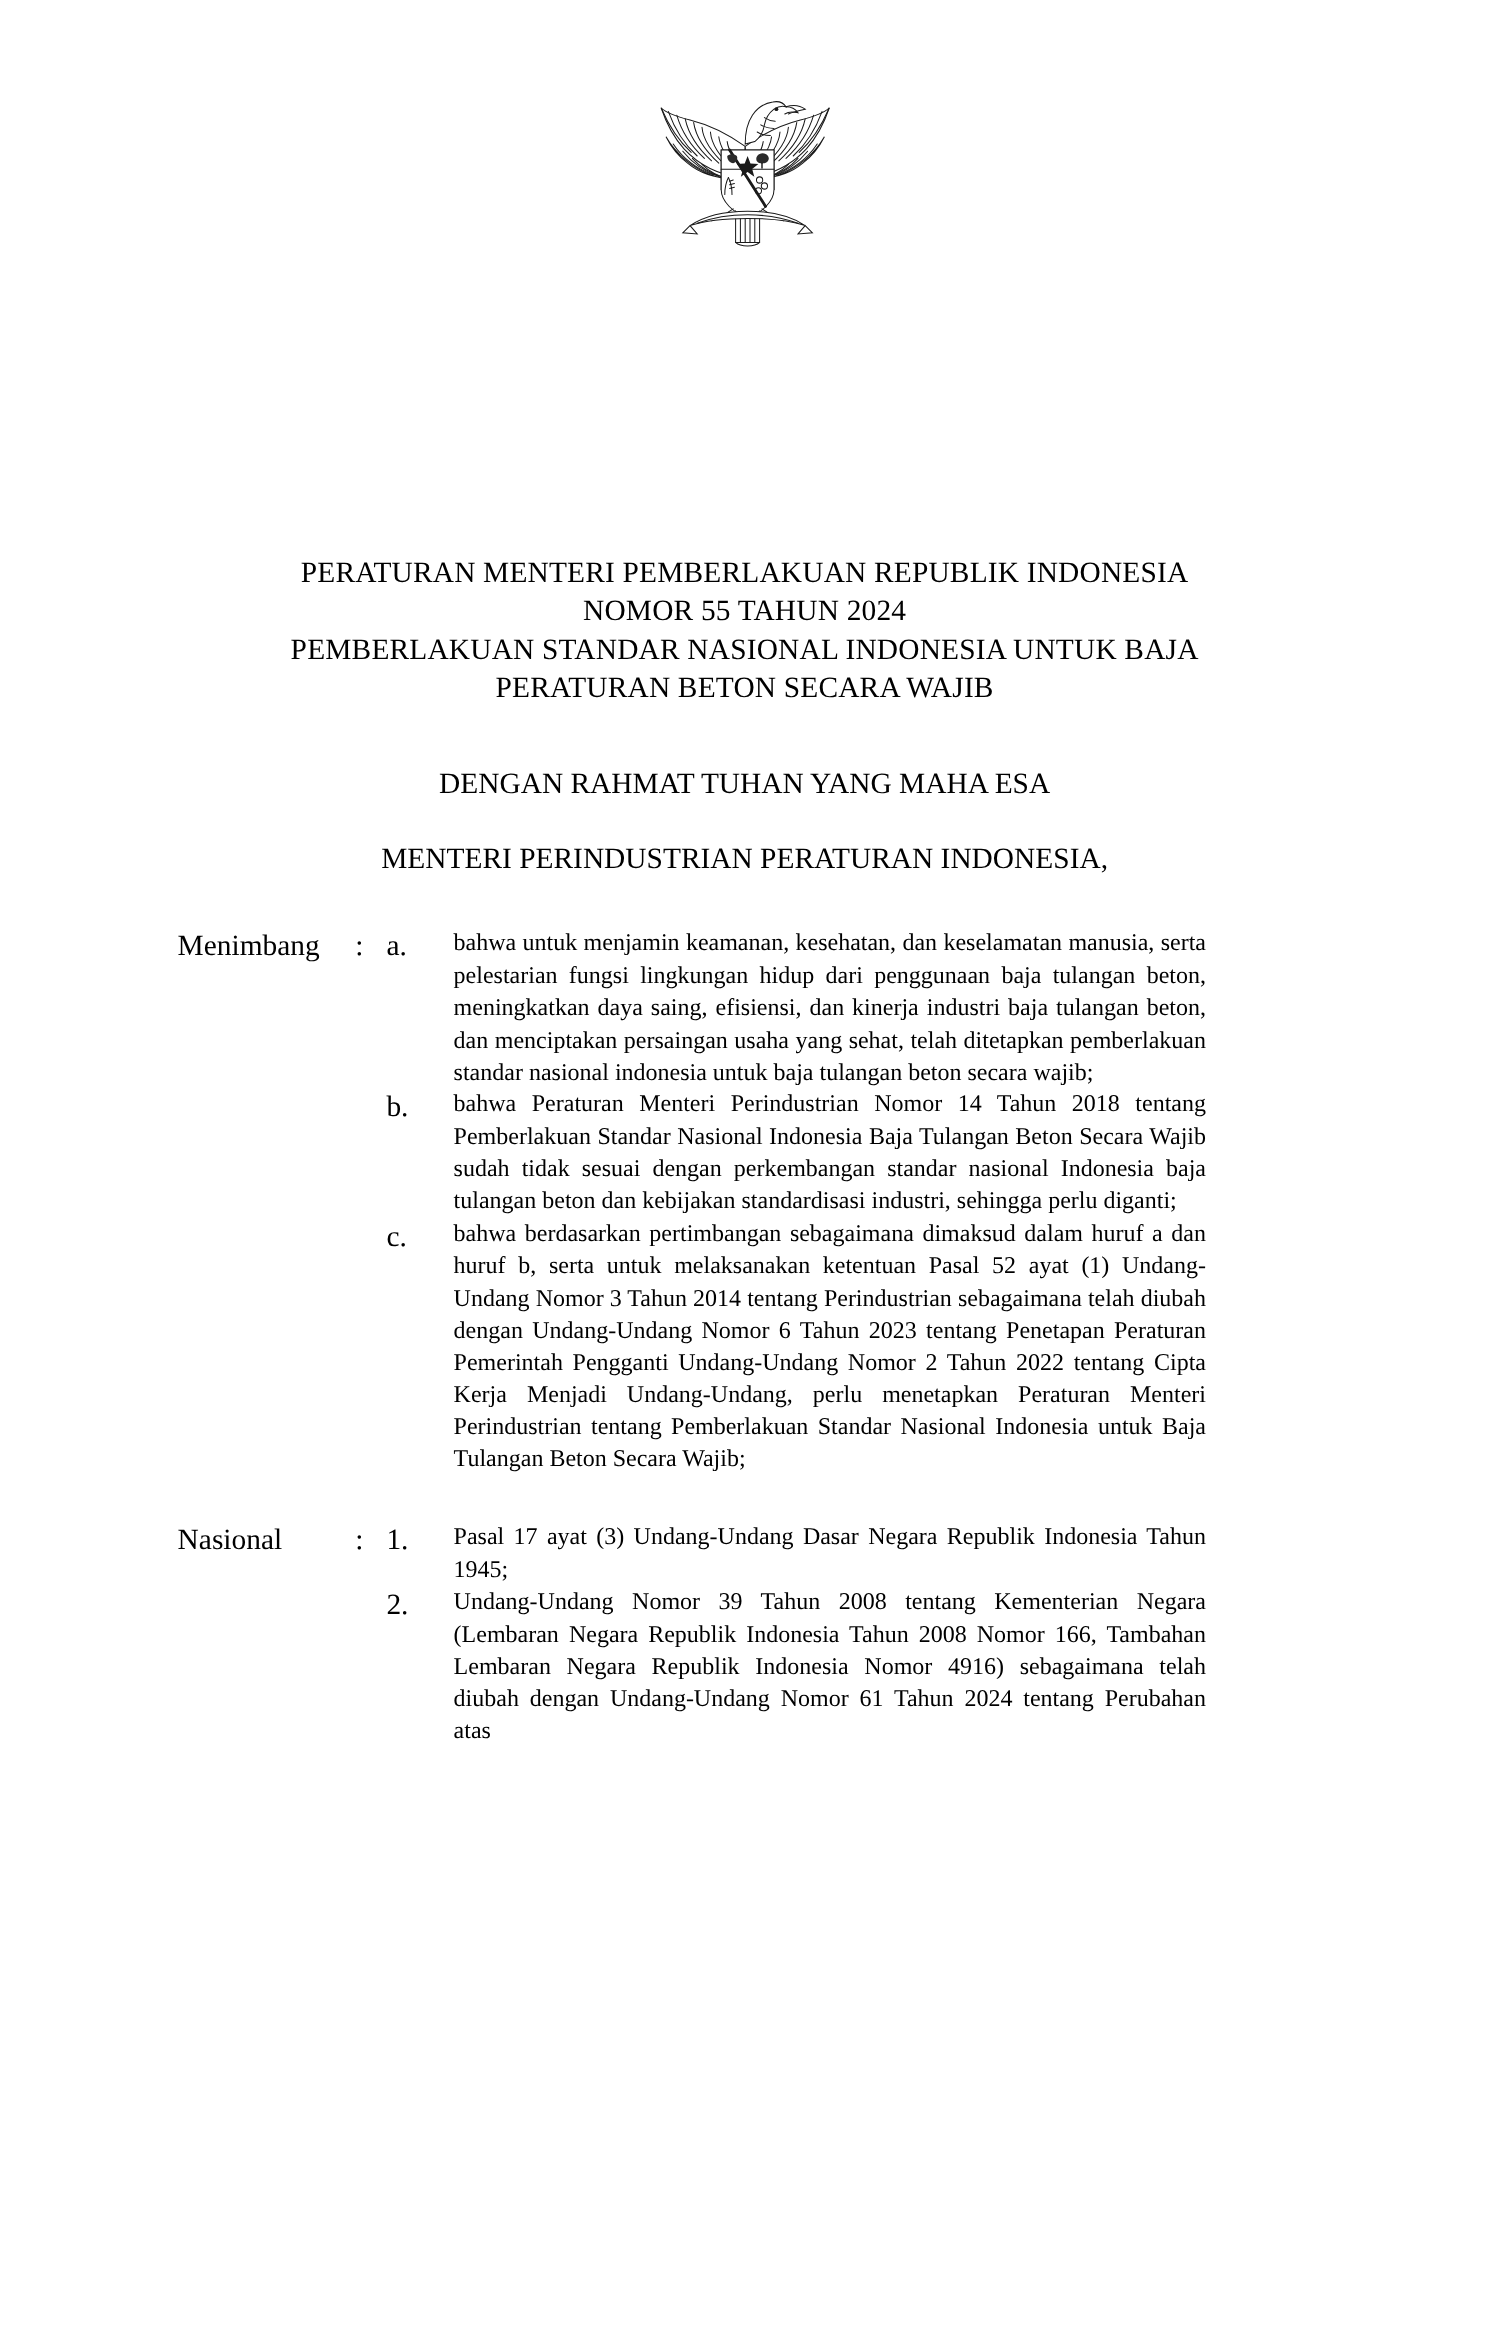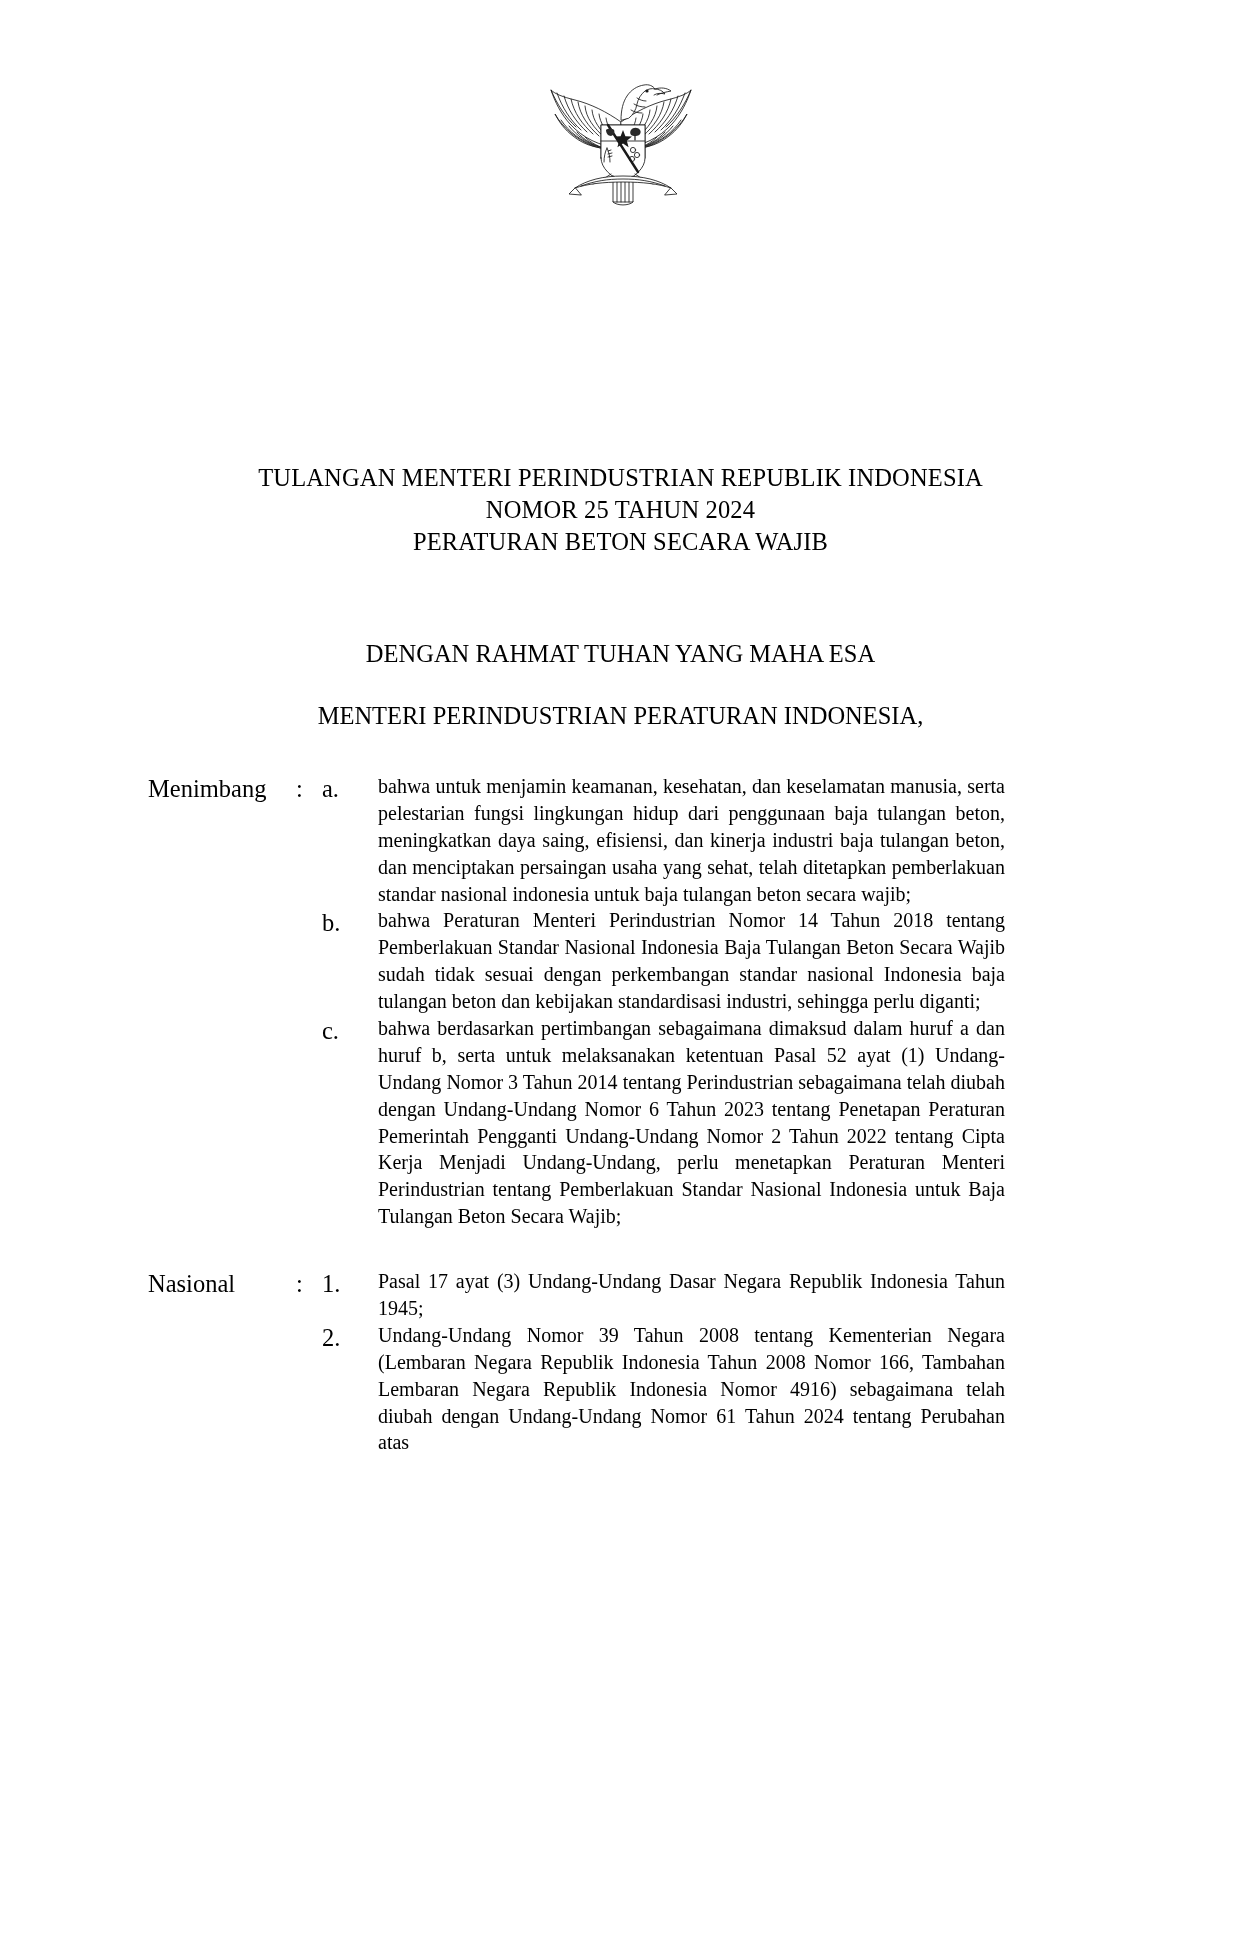--- a/index.html
+++ b/index.html
@@ -201,22 +201,23 @@
 
         <path d="M38 126 C50 118 66 114 86 114 C106 114 122 118 134 126 C122 122 106 120 86 120 C66 120 50 122 38 126 Z" fill="#ffffff"></path>
         <path d="M38 126 L32 132 L44 133 Z" fill="#ffffff"></path>
         <path d="M134 126 L140 132 L128 133 Z" fill="#ffffff"></path>
         <path d="M44 124 C58 119 70 117 86 117 C102 117 114 119 128 124"></path>
       </g>
     </svg>
   </div>
 
   <div class="title-block">
-    <span class="title-line">TULANGAN MENTERI PERINDUSTRIAN REPUBLIK INDONESIA</span>
-    <span class="title-line">NOMOR 25 TAHUN 2024</span>
+    <span class="title-line">PERATURAN MENTERI PEMBERLAKUAN REPUBLIK INDONESIA</span>
+    <span class="title-line">NOMOR 55 TAHUN 2024</span>
+    <span class="title-line">PEMBERLAKUAN STANDAR NASIONAL INDONESIA UNTUK BAJA</span>
     <span class="title-line">PERATURAN BETON SECARA WAJIB</span>
   </div>
 
   <div class="subtitle-block">
     <span class="subtitle-line">DENGAN RAHMAT TUHAN YANG MAHA ESA</span>
     <span class="subtitle-line">MENTERI PERINDUSTRIAN PERATURAN INDONESIA,</span>
   </div>
 
   <div class="clauses">
 

